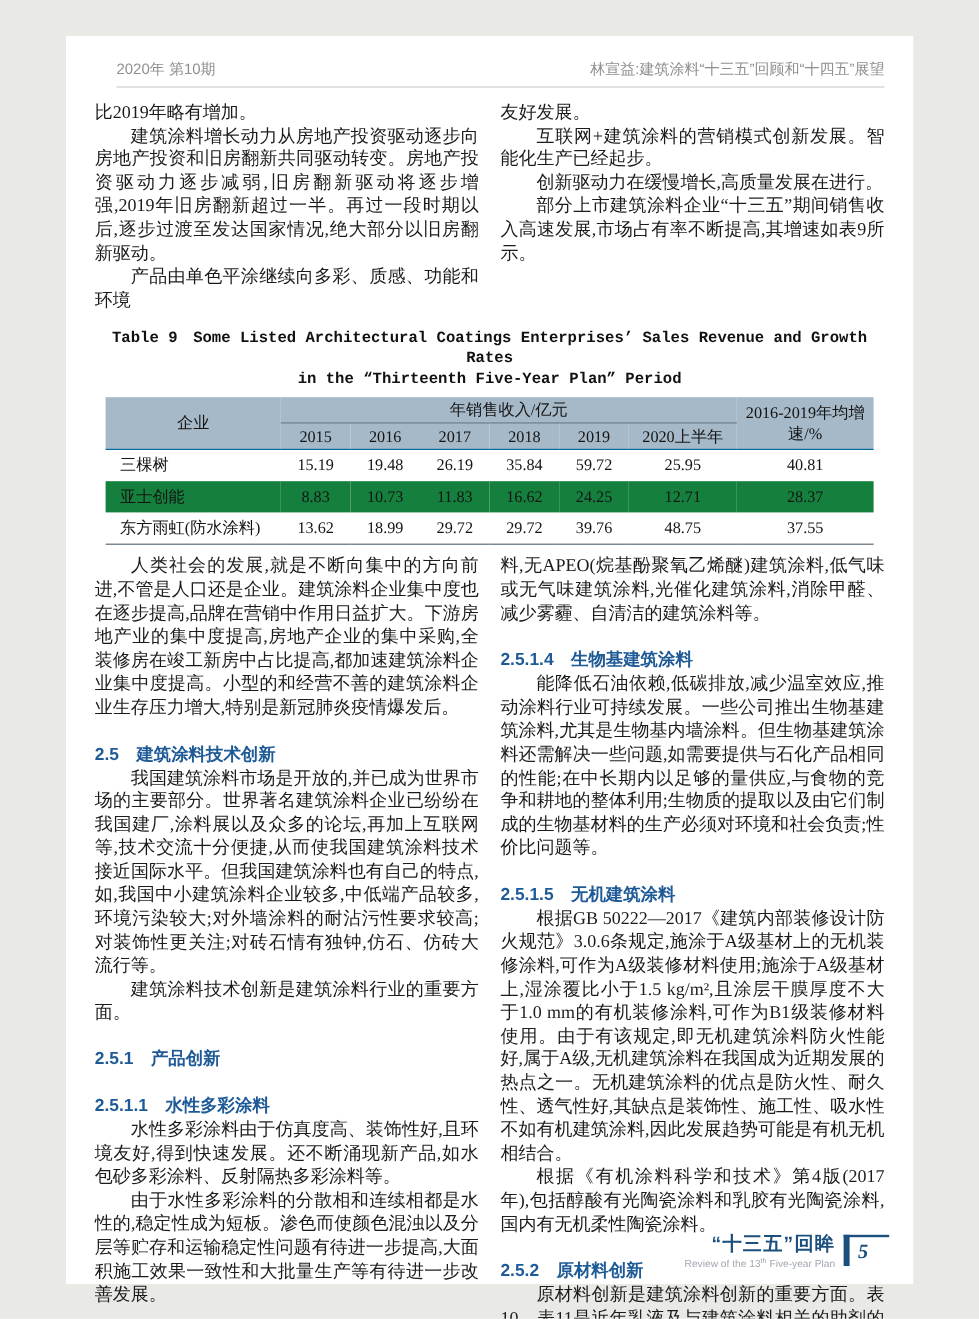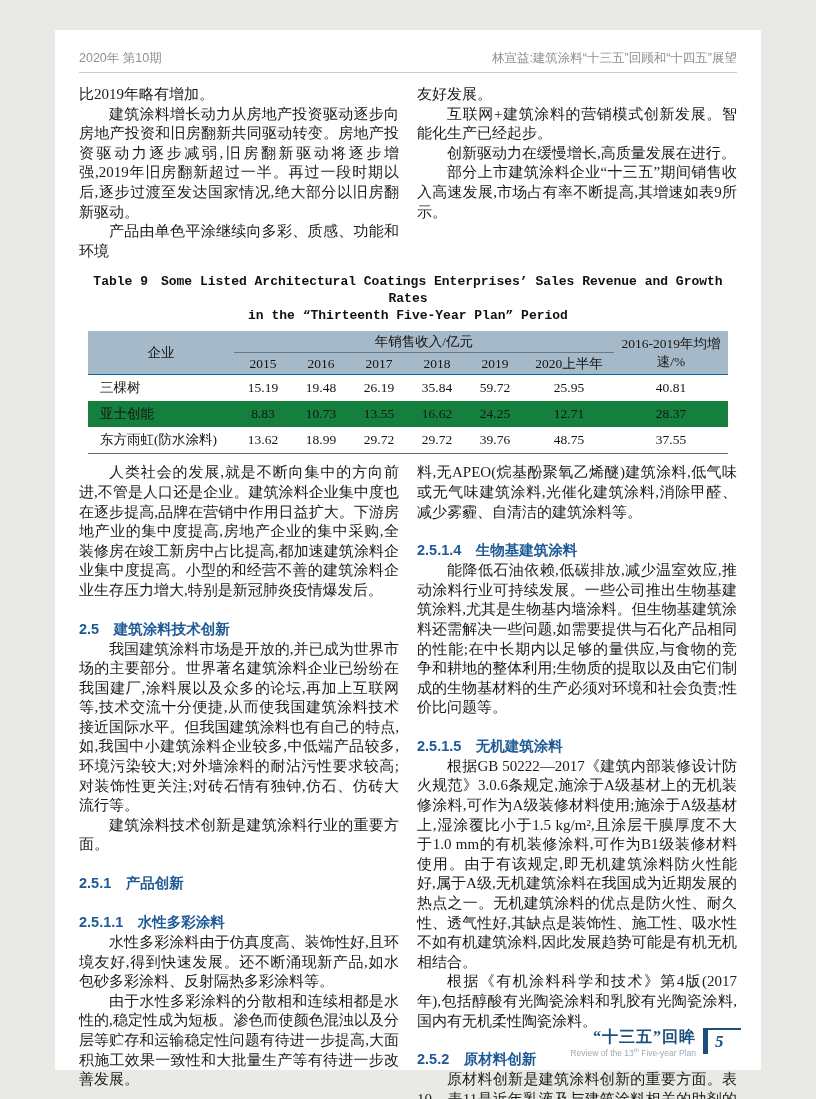--- a/index.html
+++ b/index.html
@@ -9,21 +9,21 @@
     font-family:"Liberation Serif","DejaVu Serif",serif;
   }
   .page{
     position:absolute;left:55px;top:30px;width:706px;height:1040px;
     background:#ffffff;box-sizing:border-box;padding:20px 24px 0 24px;
   }
   .hdr{
     display:flex;justify-content:space-between;align-items:flex-end;
     font-family:"Liberation Sans","DejaVu Sans",sans-serif;
     font-size:12.5px;color:#8f8f8f;
-    border-bottom:1px solid #cdcdcd;padding-bottom:5px;
+    border-bottom:1px solid #cdcdcd;padding-bottom:5px;margin-left:18px;
   }
   .cols{display:flex;gap:18px;margin-top:12px;}
   .col{
     width:320px;font-size:15px;line-height:19.6px;
     text-align:justify;color:#1b1b1b;
   }
   p{margin:0;}
   .ind{text-indent:2em;}
   .sec-h{
     font-family:"Liberation Sans","DejaVu Sans",sans-serif;
@@ -55,21 +55,21 @@
   tbody td{padding:2px 2px;height:22px;text-align:center;}
   tbody tr.alt td{background:#15803d;}
   td.name{text-align:left;padding-left:12px;}
   
   .footer{
     position:absolute;right:20px;bottom:12px;
     display:flex;align-items:flex-start;gap:7px;
   }
   .f-text{text-align:right;}
   .f-cn{
-    font-family:Liberation Serif, serif;
+    font-family:Liberation Sans, sans-serif;
     font-weight:bold;font-size:16px;color:#1b4f7e;letter-spacing:1px;line-height:17px;
   }
   .f-en{
     font-family:"Liberation Sans","DejaVu Sans",sans-serif;
     font-size:8.5px;color:#a0a8b0;margin-top:2px;
   }
   .f-en .sup{font-size:6px;vertical-align:super;}
   .f-page{
     border-left:5px solid #1b4f7e;border-top:2px solid #1b4f7e;
     width:38px;height:26px;box-sizing:border-box;padding:2px 0 0 7px;
@@ -138,21 +138,21 @@
           <td>26.19</td>
           <td>35.84</td>
           <td>59.72</td>
           <td>25.95</td>
           <td>40.81</td>
         </tr>
         <tr class="alt">
           <td class="name">亚士创能</td>
           <td>8.83</td>
           <td>10.73</td>
-          <td>13.55</td>
+          <td>11.83</td>
           <td>16.62</td>
           <td>24.25</td>
           <td>12.71</td>
           <td>28.37</td>
         </tr>
         <tr>
           <td class="name">东方雨虹(防水涂料)</td>
           <td>13.62</td>
           <td>18.99</td>
           <td>29.72</td>

